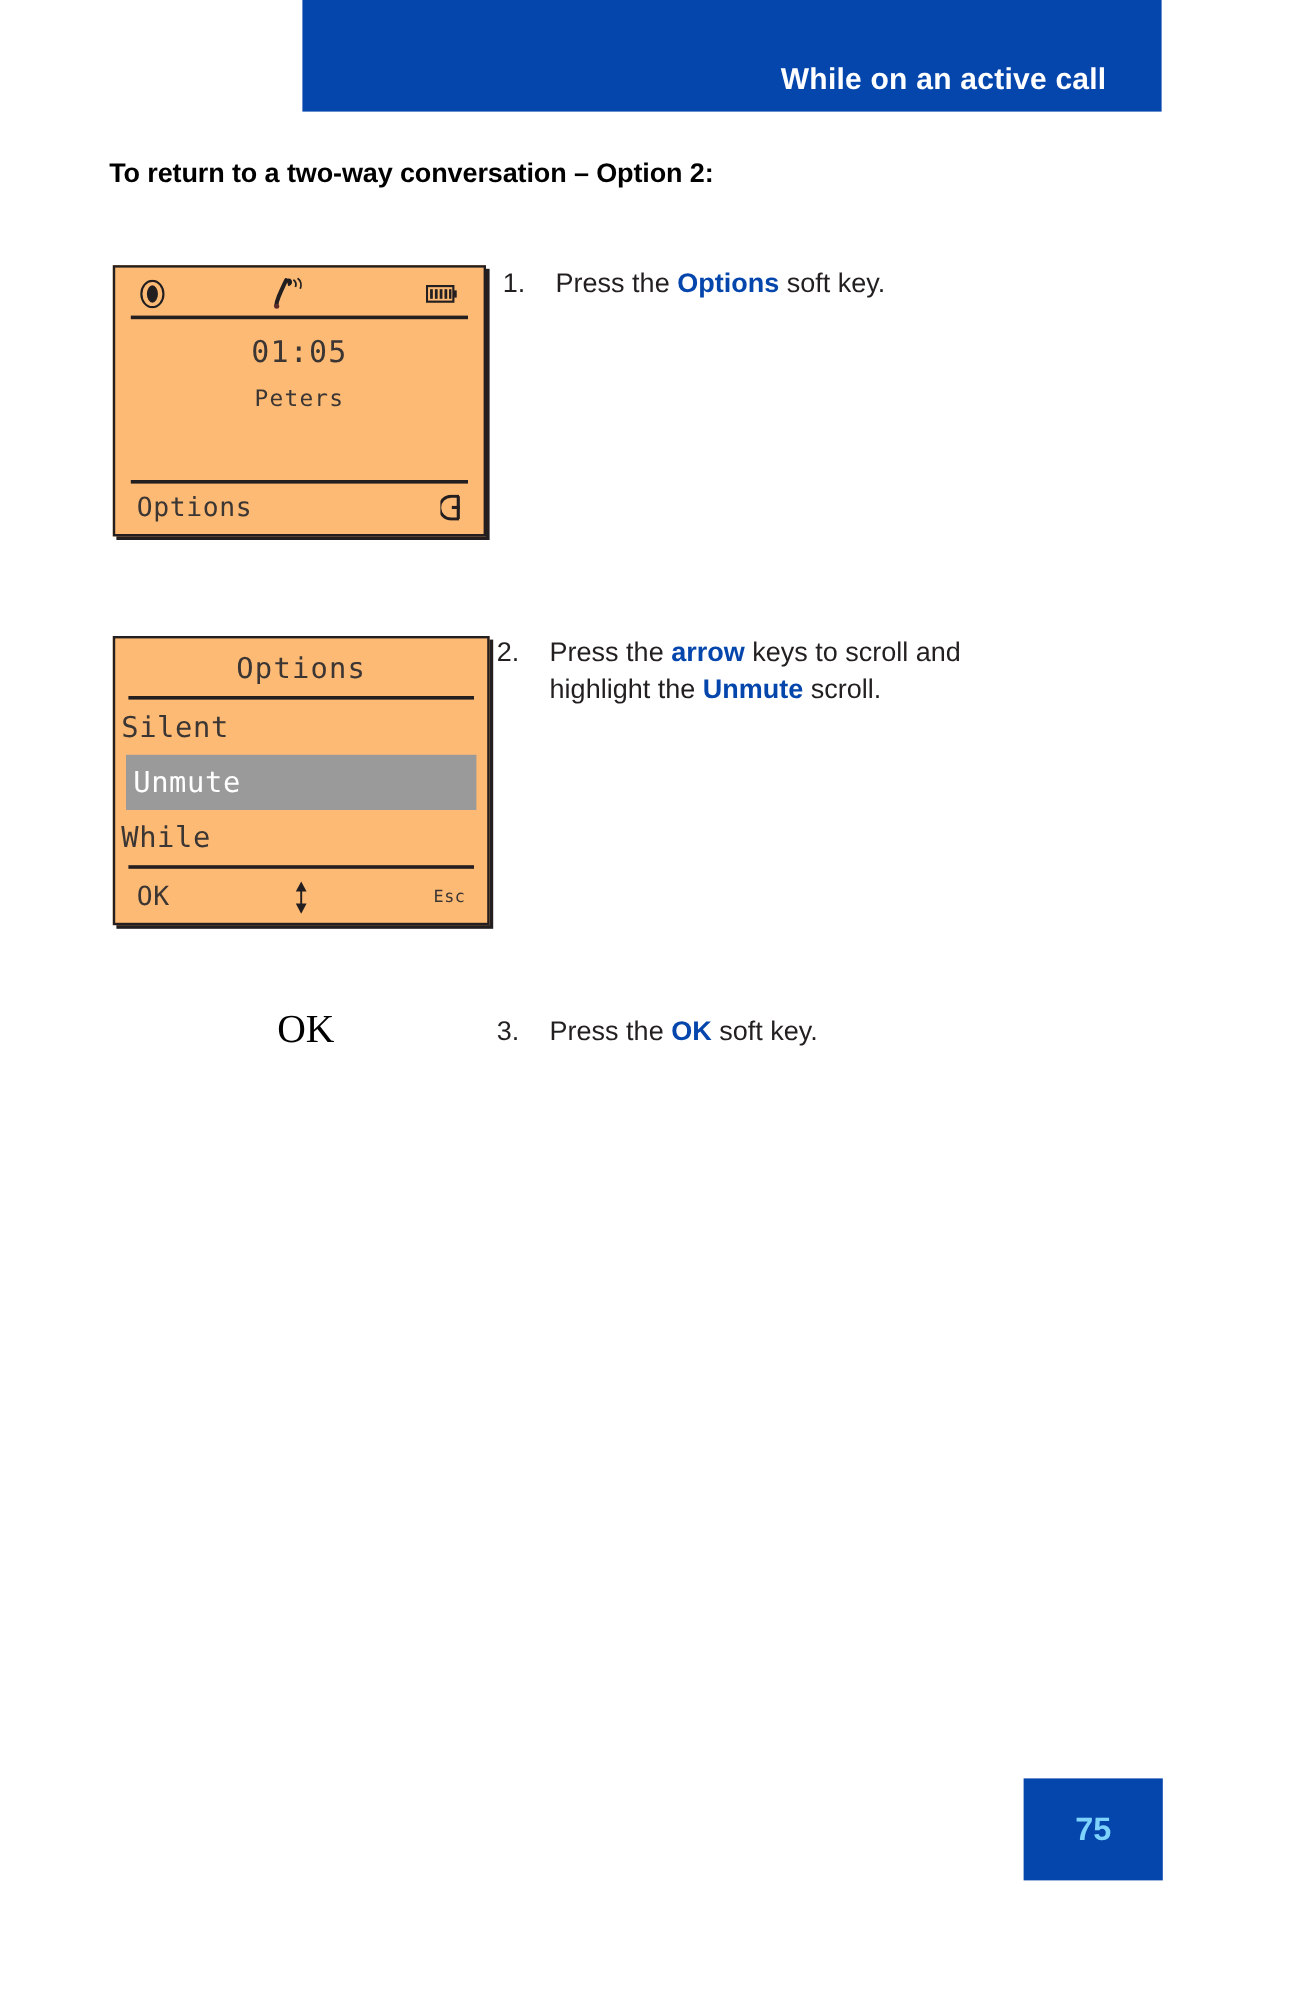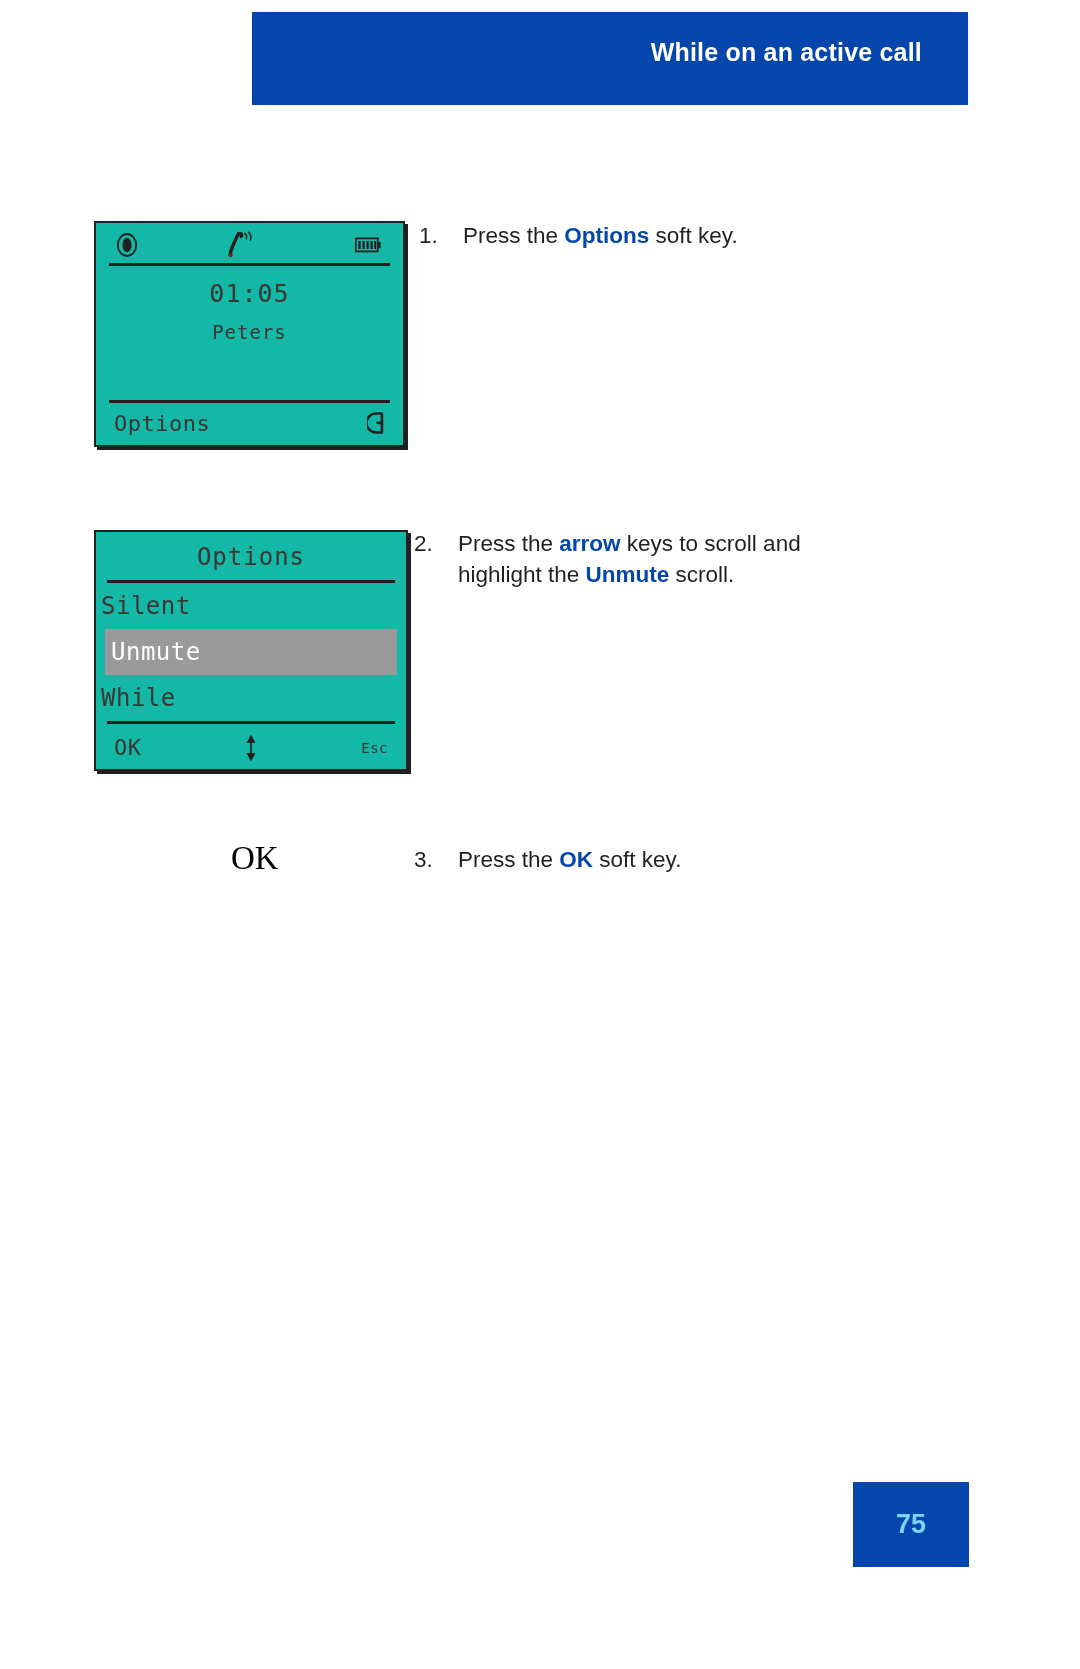--- a/index.html
+++ b/index.html
@@ -19,23 +19,22 @@
 
   
   .header-bar {
     position: absolute;
     left: 252px;
     top: 0;
     width: 716px;
     height: 93px;
     background: #0546ad;
     display: flex;
-    align-items: center;
+    align-items: flex-end;
     justify-content: flex-end;
-    margin-top: 12px;
   }
   .header-title {
     color: #ffffff;
     font-family: "Liberation Sans", sans-serif;
     font-weight: bold;
     font-size: 25px;
     letter-spacing: 0.2px;
     padding-right: 46px;
     padding-bottom: 12px;
     white-space: nowrap;
@@ -49,21 +48,21 @@
     font-size: 22.5px;
     font-weight: bold;
     color: #000000;
     white-space: nowrap;
     letter-spacing: -0.1px;
   }
 
   
   .lcd {
     position: absolute;
-    background: #14b8a6;
+    background: #fdba74;
     border: 2px solid #231f20;
     box-shadow: 3px 3px 0 0 #231f20;
     font-family: "DejaVu Sans Mono", "Liberation Mono", monospace;
     color: #3b3634;
   }
 
   
   .lcd-call {
     left: 94px;
     top: 221px;
@@ -257,20 +256,21 @@
 </style>
 </head>
 <body>
 
 <div class="page">
 
   <div class="header-bar">
     <div class="header-title">While on an active call</div>
   </div>
 
+  <div class="section-heading">To return to a two-way conversation – Option 2:</div>
 
   <div class="lcd lcd-call">
     <div class="status-row">
       <span class="icon-mute">
         <svg viewBox="0 0 22 24" width="22" height="24">
           <ellipse cx="11" cy="12" rx="9.2" ry="11" fill="none" stroke="#231f20" stroke-width="1.8"></ellipse>
           <ellipse cx="11" cy="12" rx="4.6" ry="7.2" fill="#231f20"></ellipse>
         </svg>
       </span>
       <span class="icon-handset">

